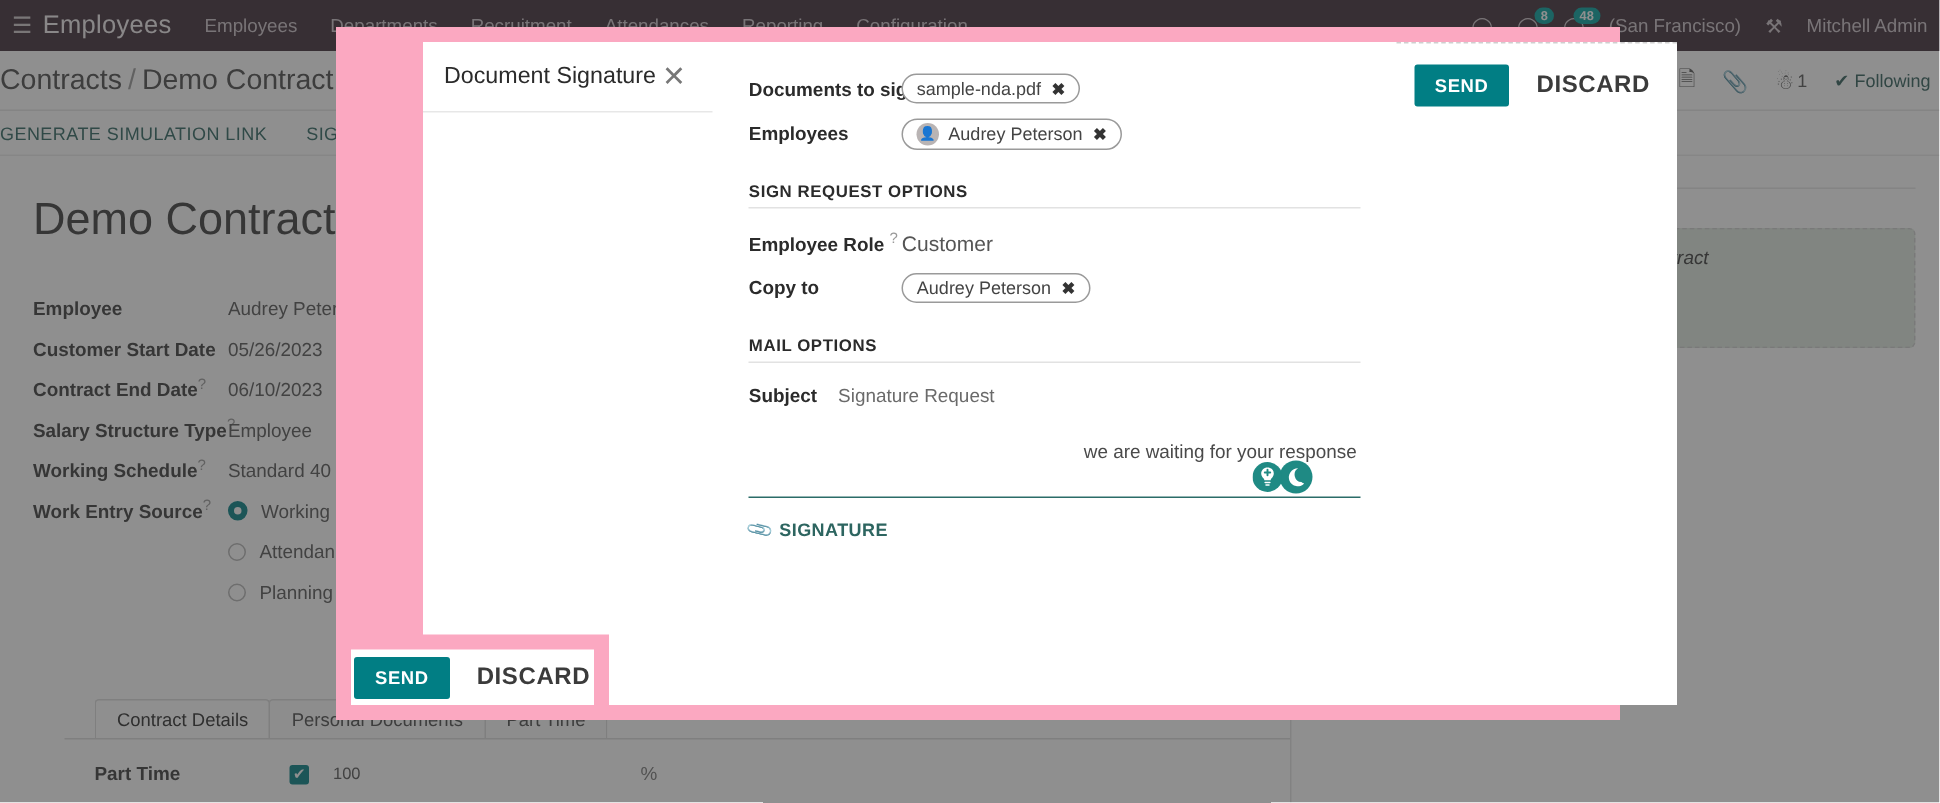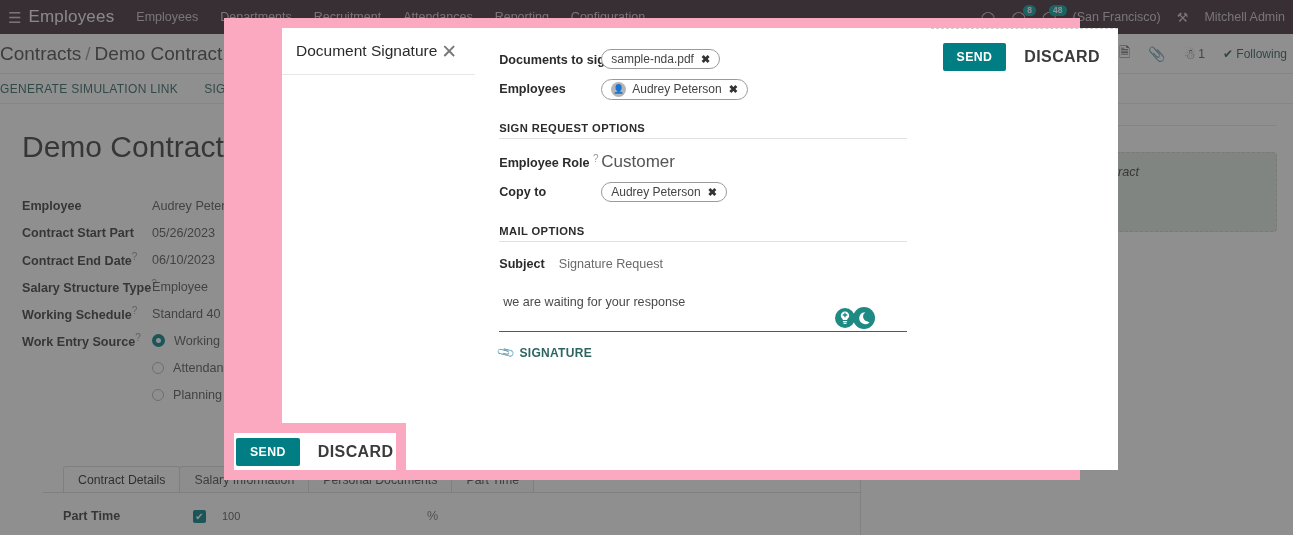--- a/index.html
+++ b/index.html
@@ -127,21 +127,21 @@
     height: 47px; display: flex; align-items: center;
     padding: 0 14px 0 14px; border-bottom: 1px solid #e7e7e7;
   }
   .modal-title { font-size: 15.5px; color: #2b2b2b; }
   .modal-x { margin-left: auto; font-size: 19px; color: #777; line-height: 1; padding: 2px 4px; }
   .modal-body { flex: 1; padding: 16px 24px 0 24px; overflow: hidden; }
 
   .mrow { display: flex; align-items: center; min-height: 30px; }
   .mlabel { width: 102px; font-size: 12.6px; font-weight: bold; color: #2b2b2b; white-space: nowrap; }
   .mlabel sup { color: #9a9a9a; font-weight: normal; font-size: 10px; }
-  .mval { font-size: 17px; color: #555; }
+  .mval { font-size: 14px; color: #555; }
   .tag {
     display: inline-flex; align-items: center; border: 1px solid #9a9a9a;
     border-radius: 12px; padding: 2px 9px; font-size: 12px; color: #444;
     background: #fff; white-space: nowrap; justify-content: flex-end;
   }
   .tag .avatar {
     width: 15px; height: 15px; border-radius: 50%;
     background: #b9b4b4; margin-right: 6px; flex: none;
     display: flex; align-items: center; justify-content: center;
     font-size: 9px; color: #6a6a6a; overflow: hidden;
@@ -153,21 +153,21 @@
     letter-spacing: .4px; margin: 18px 0 4px 0;
   }
   .sect-rule { height: 1px; background: #e2e2e2; margin-bottom: 8px; }
 
   .subject-row { display: flex; align-items: center; min-height: 28px; margin-top: 6px; }
   .subject-lbl { font-size: 12.6px; font-weight: bold; color: #2b2b2b; margin-right: 14px; }
   .subject-val { font-size: 12.6px; color: #6a6a6a; }
 
   .bodybox {
     margin-top: 8px; border-bottom: 1px solid #2b6c68; position: relative;
-    min-height: 46px; padding: 6px 2px 8px 4px;
+    min-height: 46px; padding: 6px 2px 8px 4px; text-align: right;
   }
   .body-text { font-size: 12.6px; color: #4a4a4a; }
   .emoji-group { position: absolute; right: 32px; bottom: 2px; display: flex; }
   .emoji {
     width: 22px; height: 22px; border-radius: 50%;
     display: flex; align-items: center; justify-content: center;
     margin-left: -3px;
   }
   .emoji.bulb { background: #ffffff; }
   .emoji.moon { background: #1f8a84; }
@@ -248,21 +248,21 @@
     </div>
 
     <div class="sheet">
       <div class="rec-title">Demo Contract</div>
       <div class="form-grid">
         <div class="frow">
           <span class="flabel">Employee</span>
           <span class="fval">Audrey Peterson</span>
         </div>
         <div class="frow">
-          <span class="flabel">Contract Start Part</span>
+          <span class="flabel">Customer Start Date</span>
           <span class="fval">05/26/2023</span>
         </div>
         <div class="frow">
           <span class="flabel"><span>Contract End Date</span><sup>?</sup></span>
           <span class="fval">06/10/2023</span>
         </div>
         <div class="frow">
           <span class="flabel"><span>Salary Structure Type</span><sup>?</sup></span>
           <span class="fval">Employee</span>
         </div>
@@ -290,21 +290,20 @@
             <span class="radio"></span>
             <span class="radio-lbl">Planning</span>
           </span>
         </div>
       </div>
     </div>
 
     <div class="notebook">
       <div class="tabs">
         <span class="tab active">Contract Details</span>
-        <span class="tab">Salary Information</span>
         <span class="tab">Personal Documents</span>
         <span class="tab">Part Time</span>
       </div>
       <div class="tabpane">
         <div class="tp-row">
           <span class="tp-label">Part Time</span>
           <span class="cbox">
               <span>✔</span>
             </span>
           <span class="tp-val">100</span>

